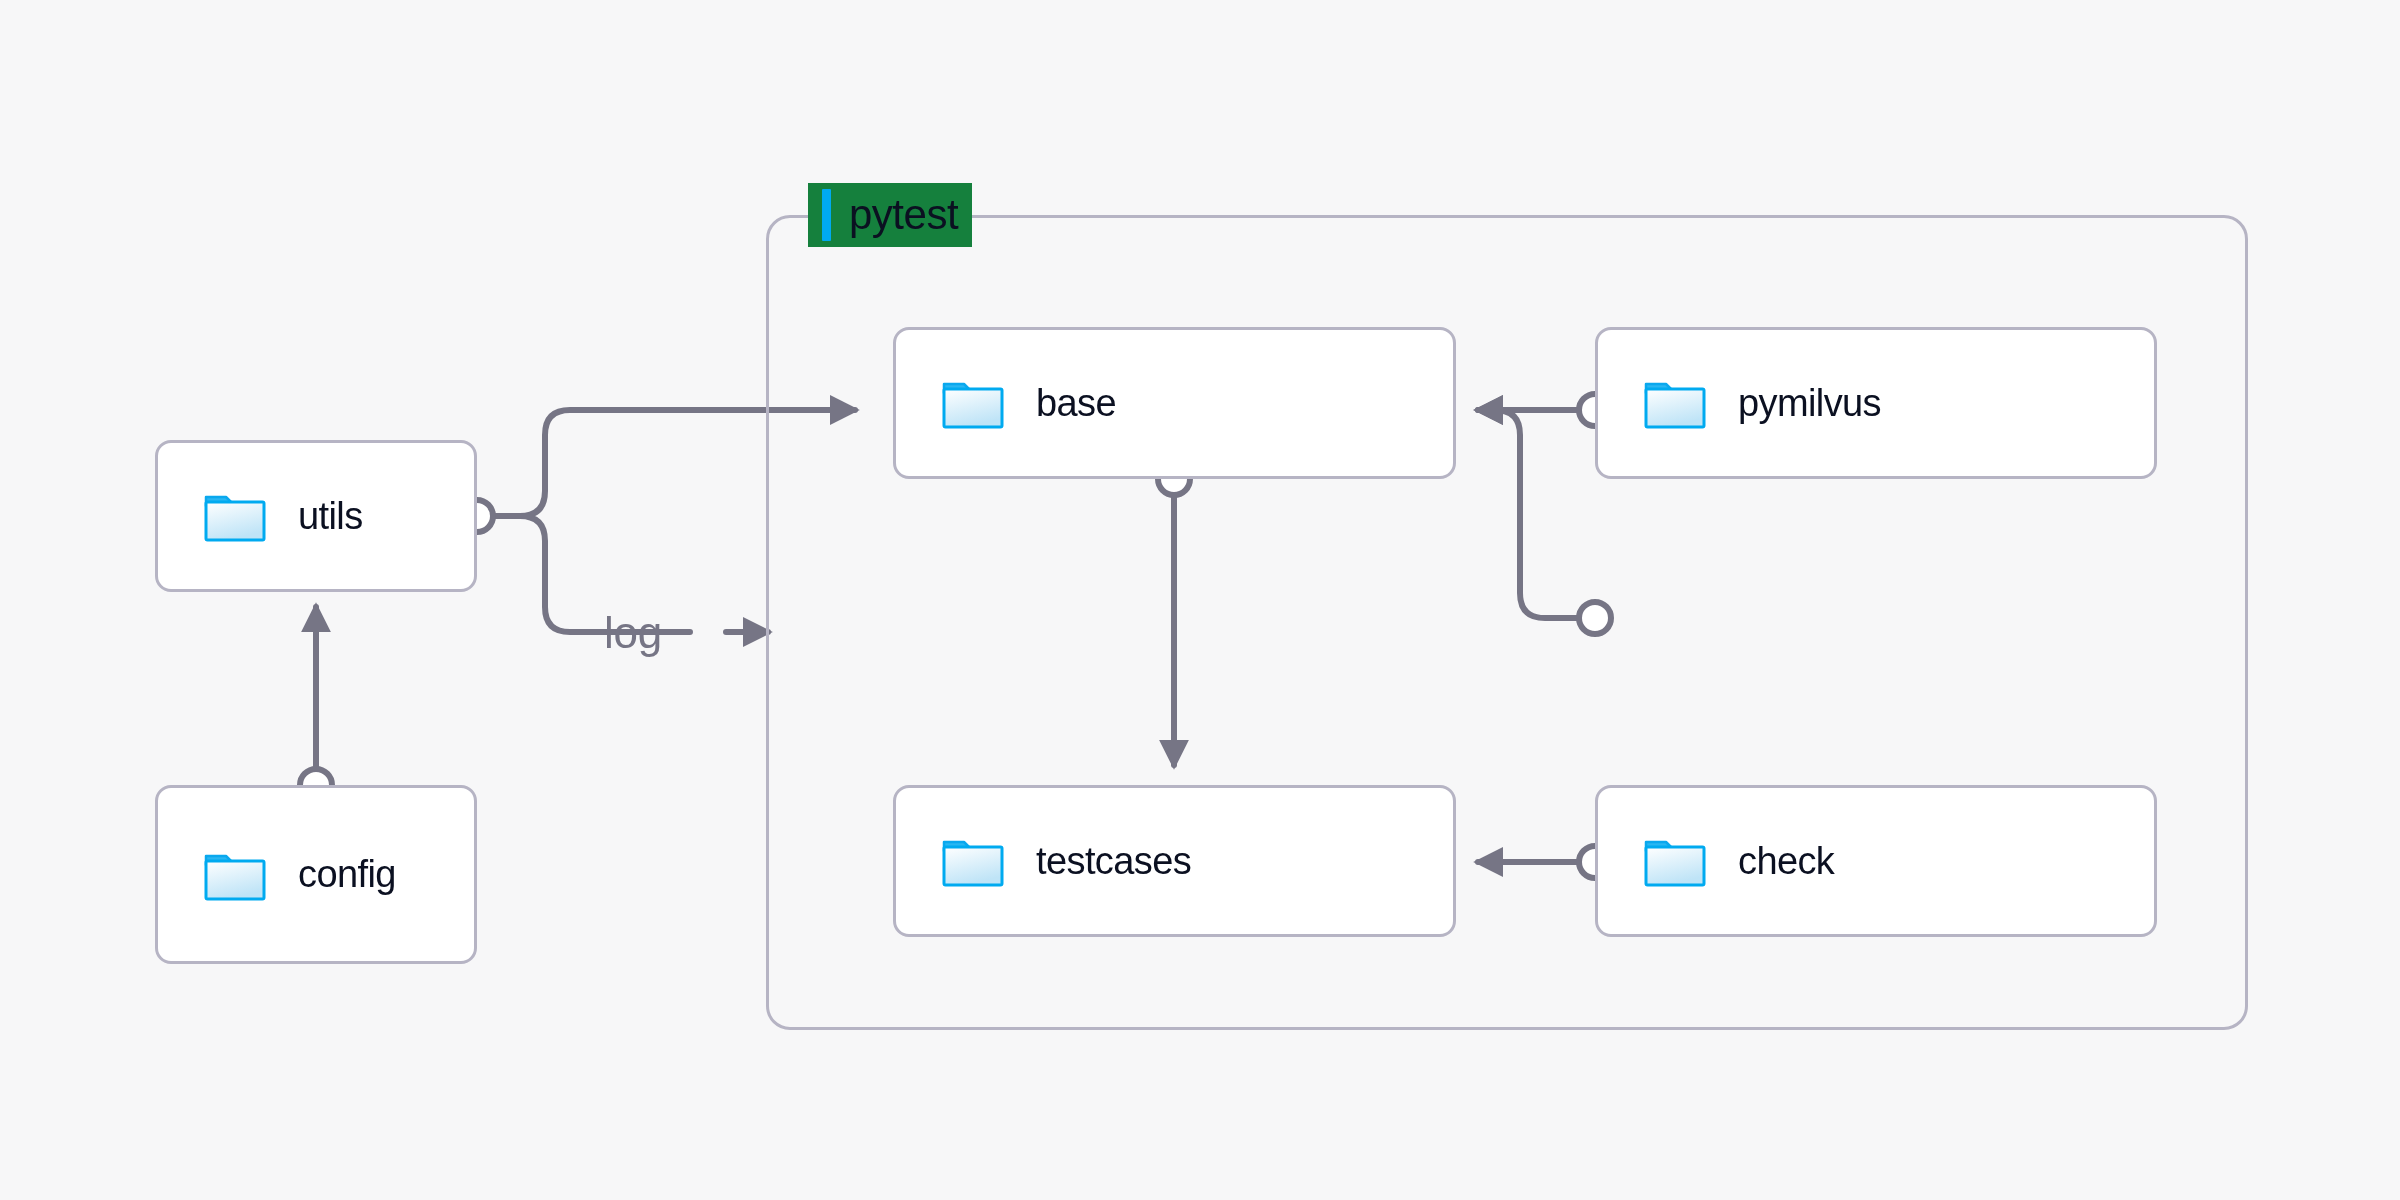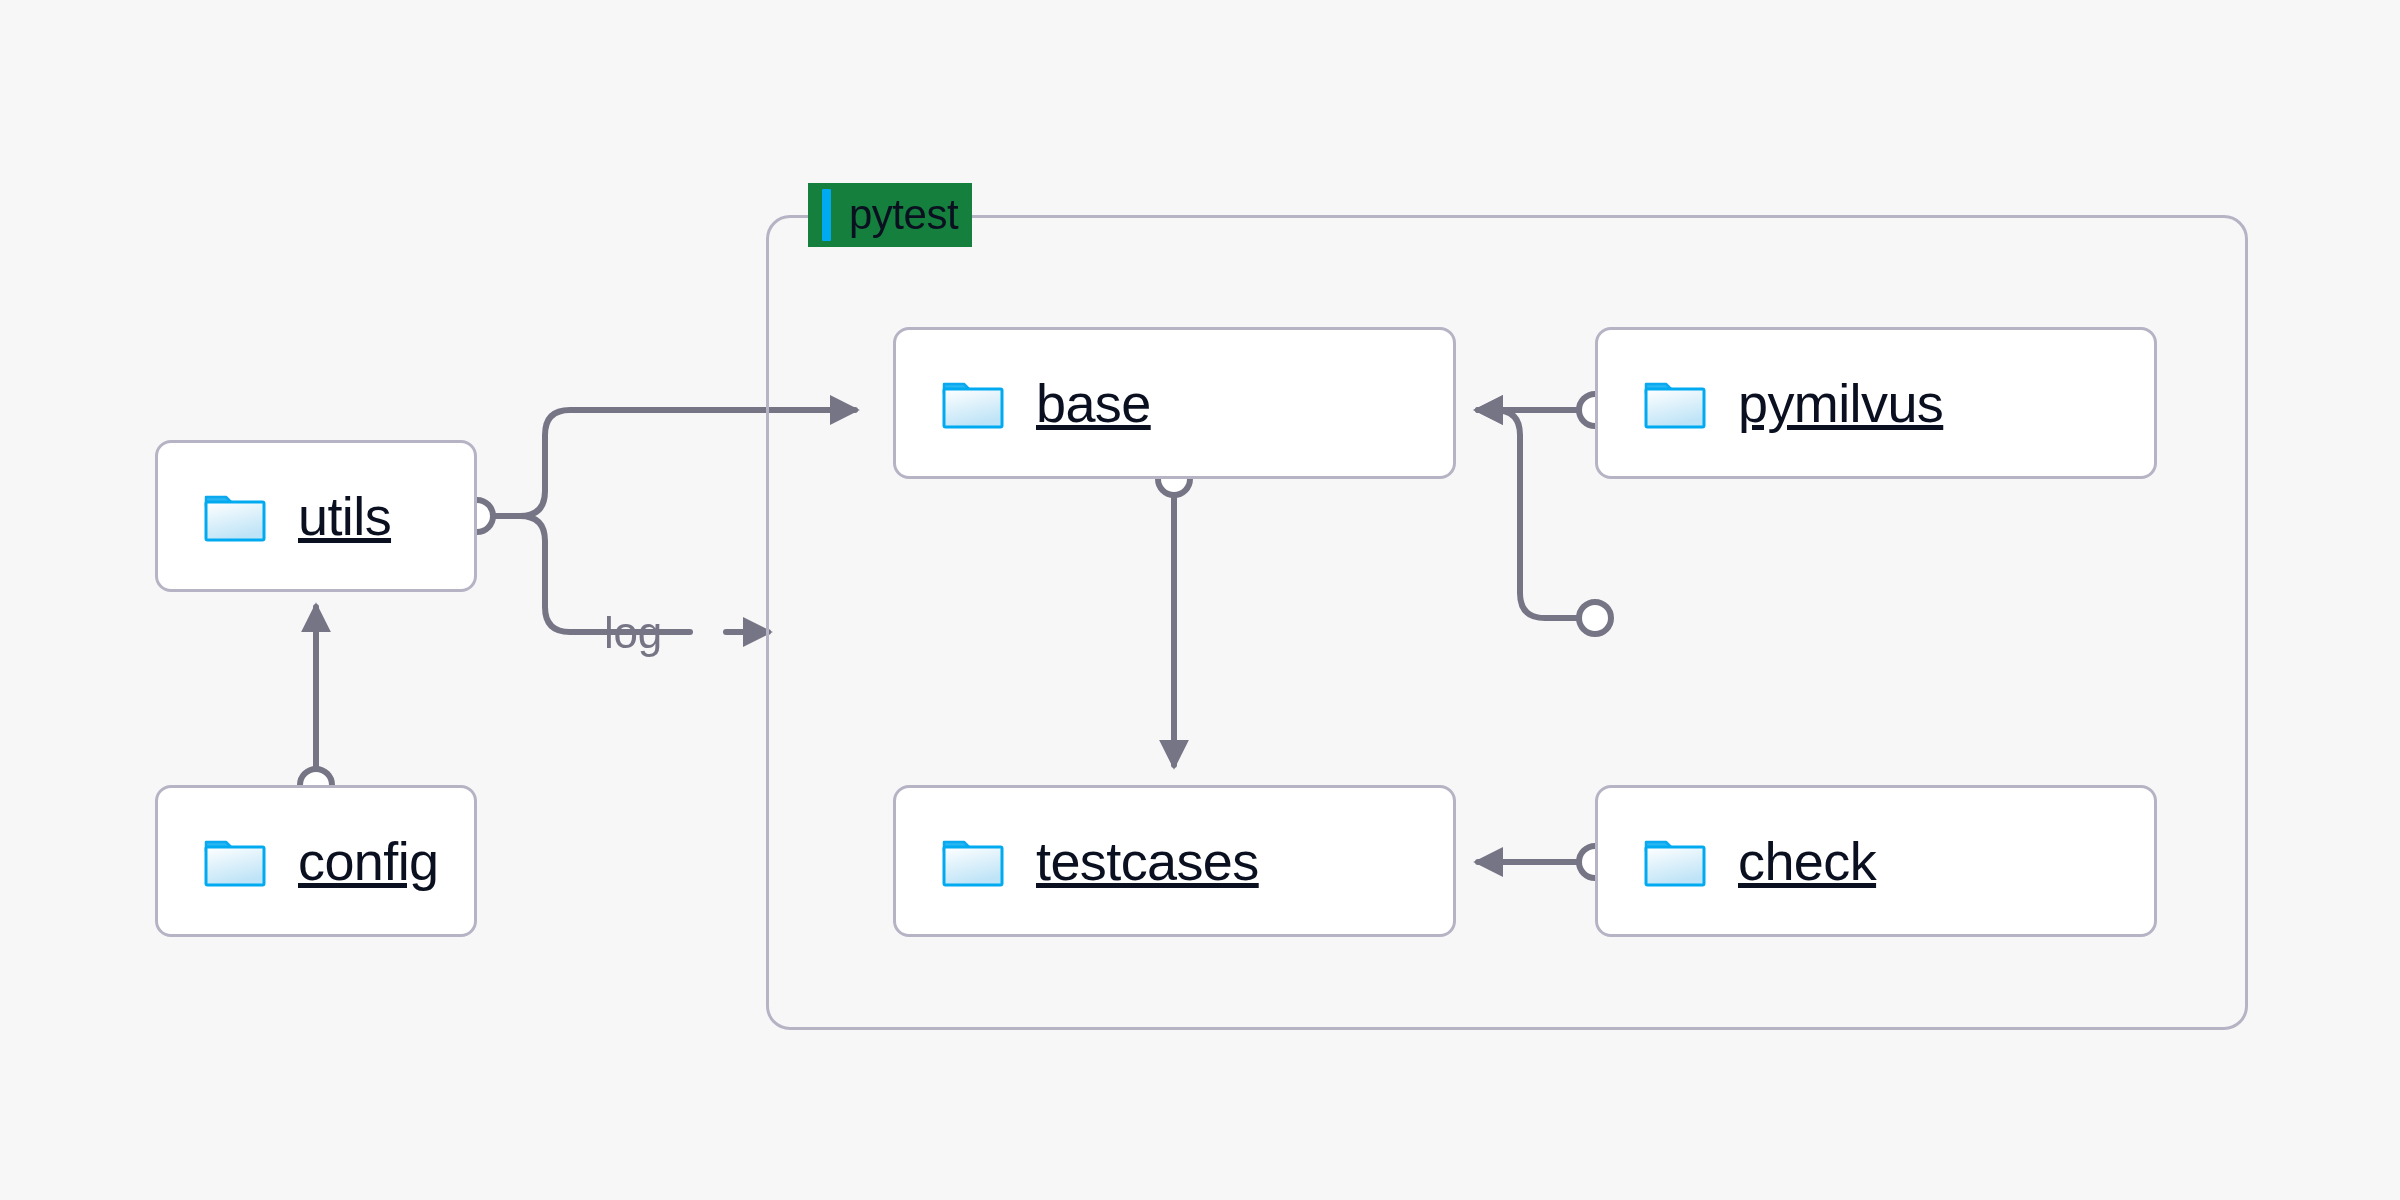--- a/index.html
+++ b/index.html
@@ -55,25 +55,24 @@
     box-sizing: border-box;
     background: #ffffff;
     border: 3px solid #b6b4c4;
     border-radius: 16px;
     display: flex;
     align-items: center;
     padding-left: 46px;
     gap: 32px;
   }
   .node-label {
-    font-size: 54px;
+    font-size: 38px;
     color: #0b1021;
     letter-spacing: -0.6px;
     white-space: nowrap;
-    text-decoration: underline;
   }
 
   
   .folder-icon {
     flex: 0 0 auto;
     width: 62px;
     height: 54px;
     display: block;
   }
 
@@ -169,21 +168,21 @@
           <stop offset="0%" stop-color="#ffffff"></stop>
           <stop offset="100%" stop-color="#bfe4f7"></stop>
         </linearGradient>
       </defs>
       <path d="M2,8 h20 l6,6 h31 v3 h-57 z" fill="#29b6f2" stroke="#0aa8ee" stroke-width="2.5" stroke-linejoin="round"></path>
       <rect x="2" y="13" width="58" height="38" rx="1.5" fill="url(#fg1)" stroke="#00aaf0" stroke-width="3"></rect>
     </svg>
     <span class="node-label">utils</span>
   </div>
 
-  <div class="node" style="left:155px; top:785px; width:322px; height:152px;">
+  <div class="node" style="left:155px; top:785px; width:322px; height:179px;">
     <svg class="folder-icon" viewBox="0 0 62 54">
       <path d="M2,8 h20 l6,6 h31 v3 h-57 z" fill="#29b6f2" stroke="#0aa8ee" stroke-width="2.5" stroke-linejoin="round"></path>
       <rect x="2" y="13" width="58" height="38" rx="1.5" fill="url(#fg1)" stroke="#00aaf0" stroke-width="3"></rect>
     </svg>
     <span class="node-label">config</span>
   </div>
 
   <div class="node" style="left:893px; top:327px; width:563px; height:152px;">
     <svg class="folder-icon" viewBox="0 0 62 54">
       <path d="M2,8 h20 l6,6 h31 v3 h-57 z" fill="#29b6f2" stroke="#0aa8ee" stroke-width="2.5" stroke-linejoin="round"></path>

